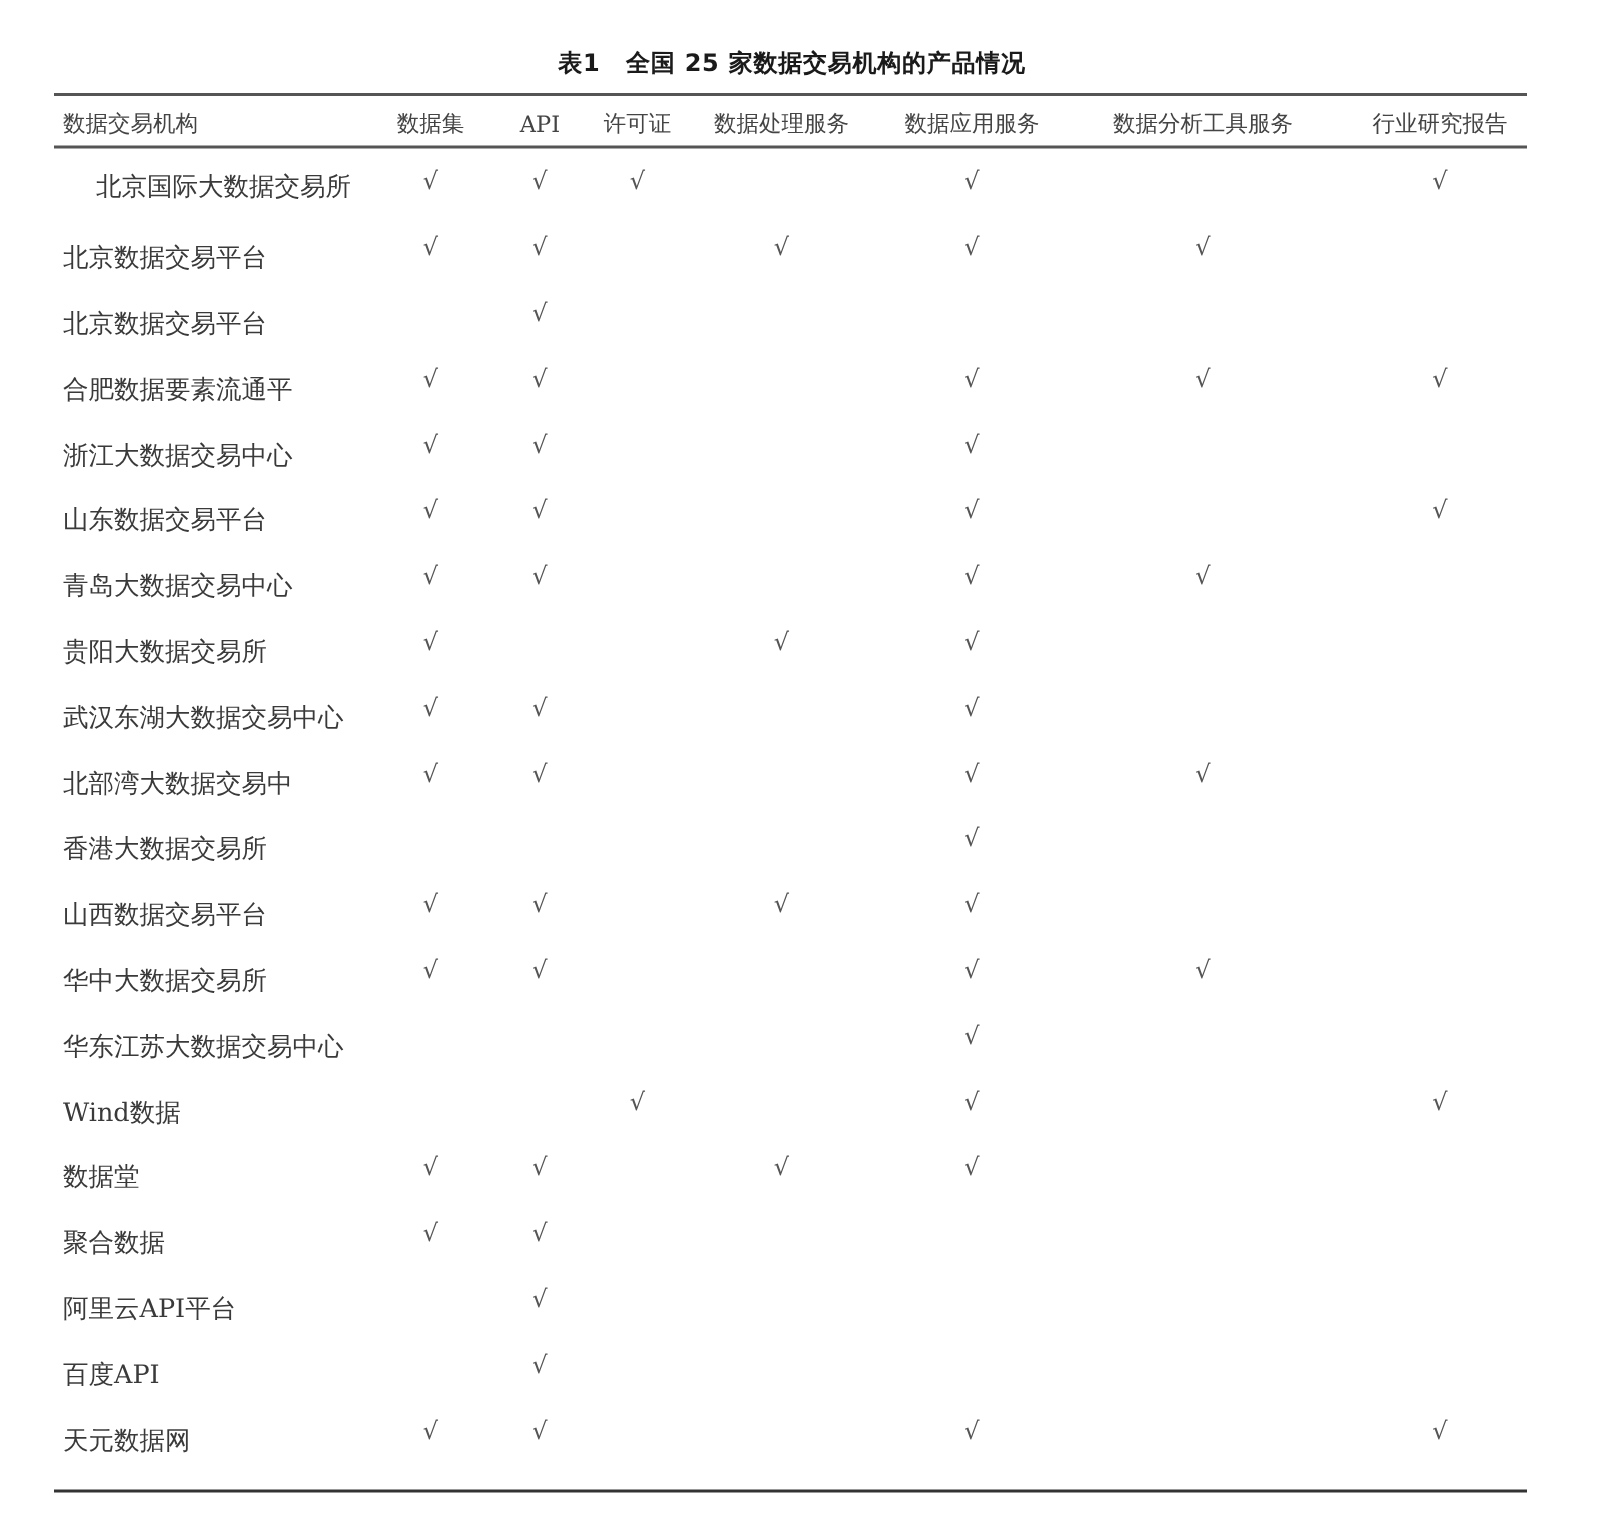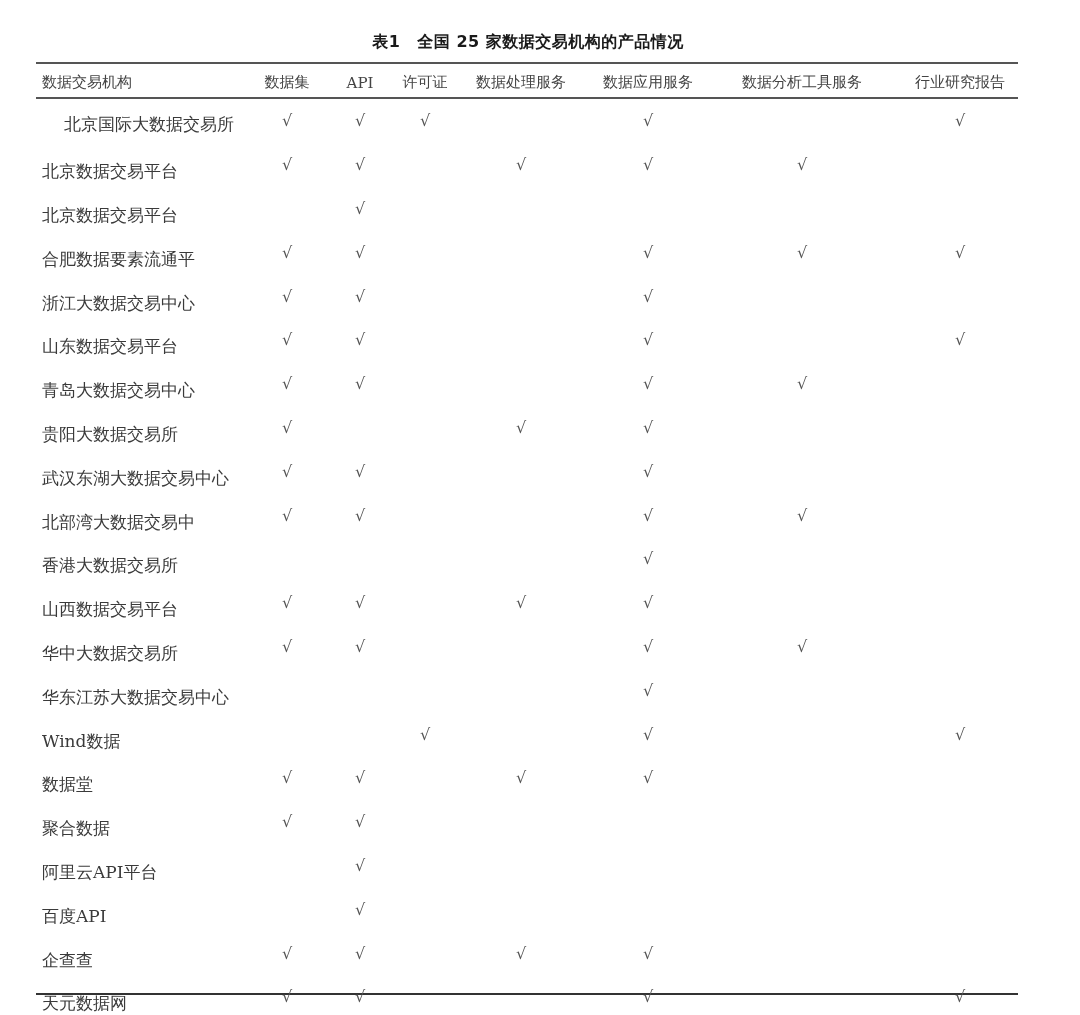--- a/index.html
+++ b/index.html
@@ -305,30 +305,20 @@
         <td class="org">百度API</td>
         <td class="mark"></td>
         <td class="mark">√</td>
         <td class="mark"></td>
         <td class="mark"></td>
         <td class="mark"></td>
         <td class="mark"></td>
         <td class="mark"></td>
       </tr>
       <tr>
-        <td class="org">企查查</td>
-        <td class="mark">√</td>
-        <td class="mark">√</td>
-        <td class="mark"></td>
-        <td class="mark">√</td>
-        <td class="mark">√</td>
-        <td class="mark"></td>
-        <td class="mark"></td>
-      </tr>
-      <tr>
         <td class="org">天元数据网</td>
         <td class="mark">√</td>
         <td class="mark">√</td>
         <td class="mark"></td>
         <td class="mark"></td>
         <td class="mark">√</td>
         <td class="mark"></td>
         <td class="mark">√</td>
       </tr>
     </tbody>

